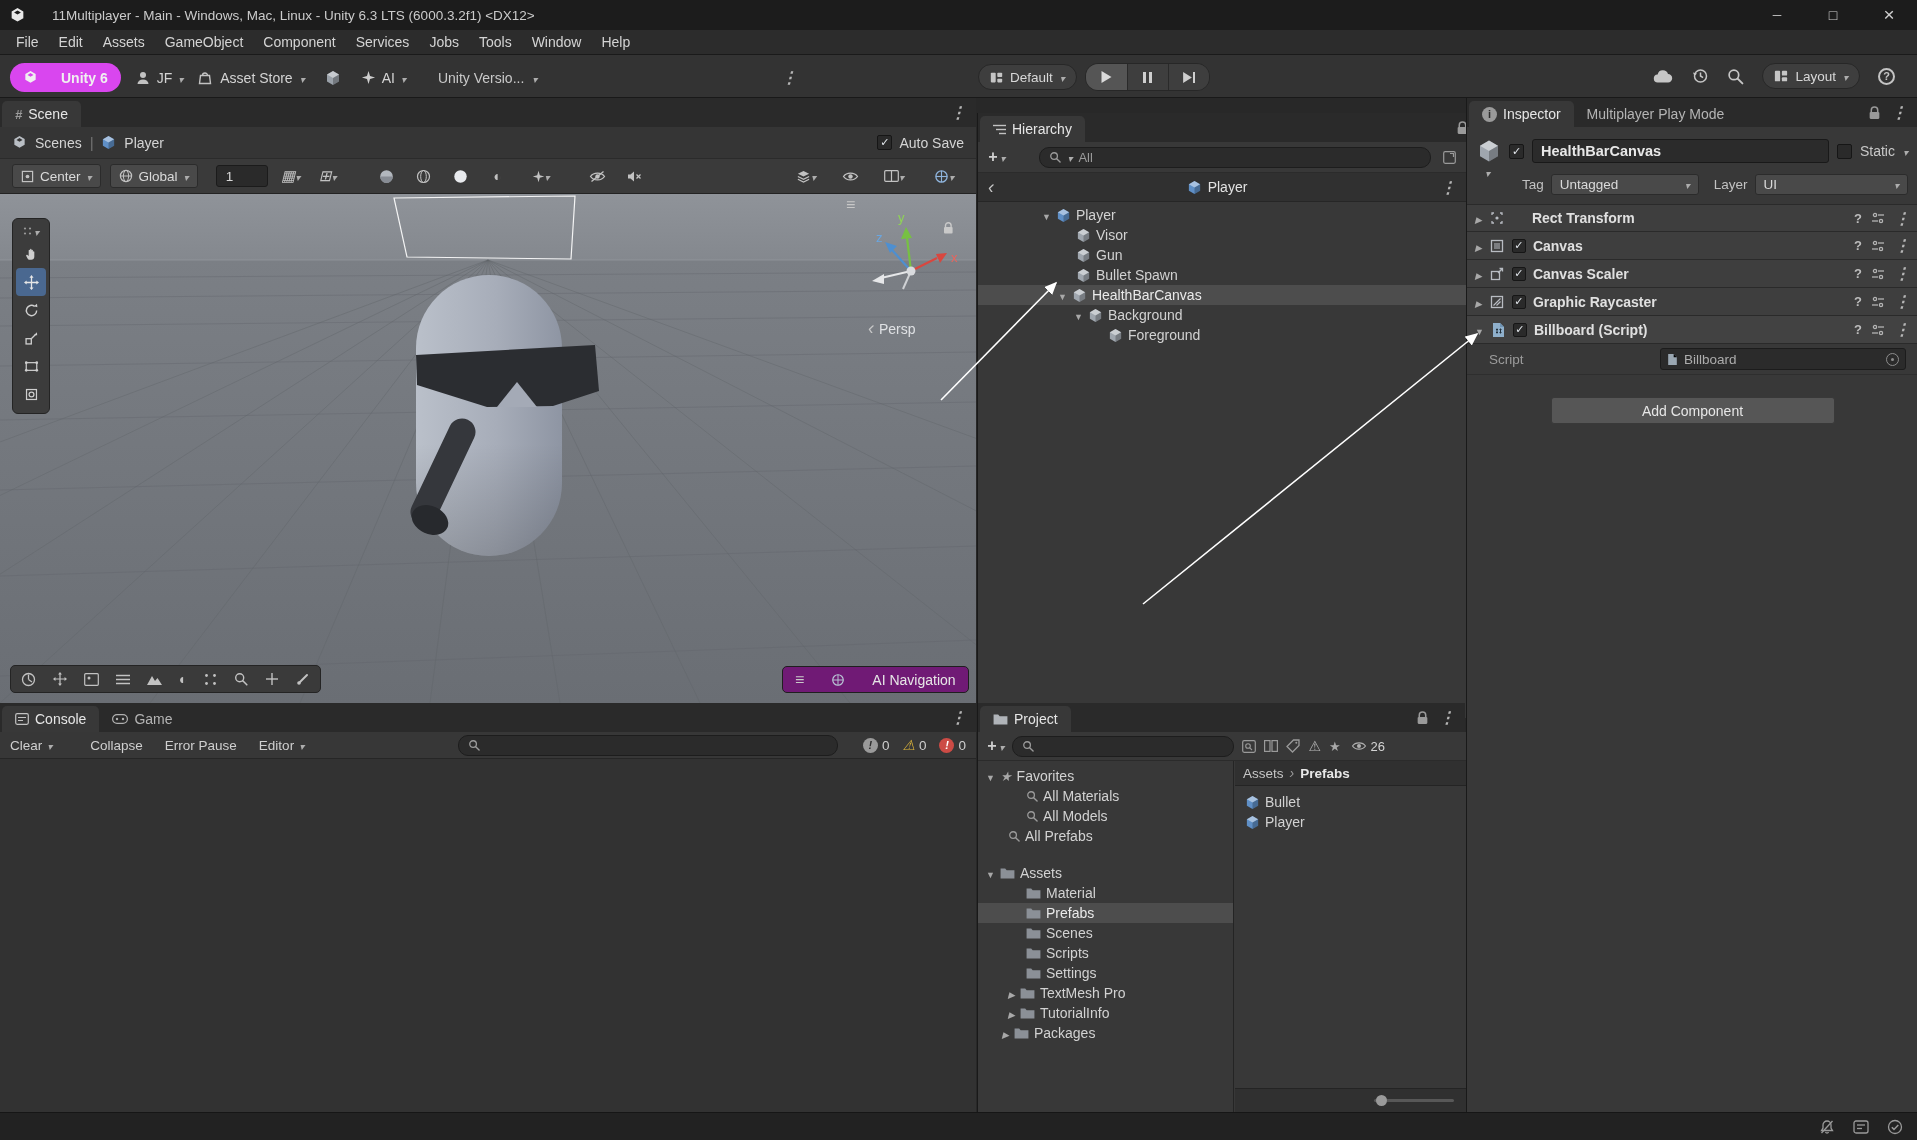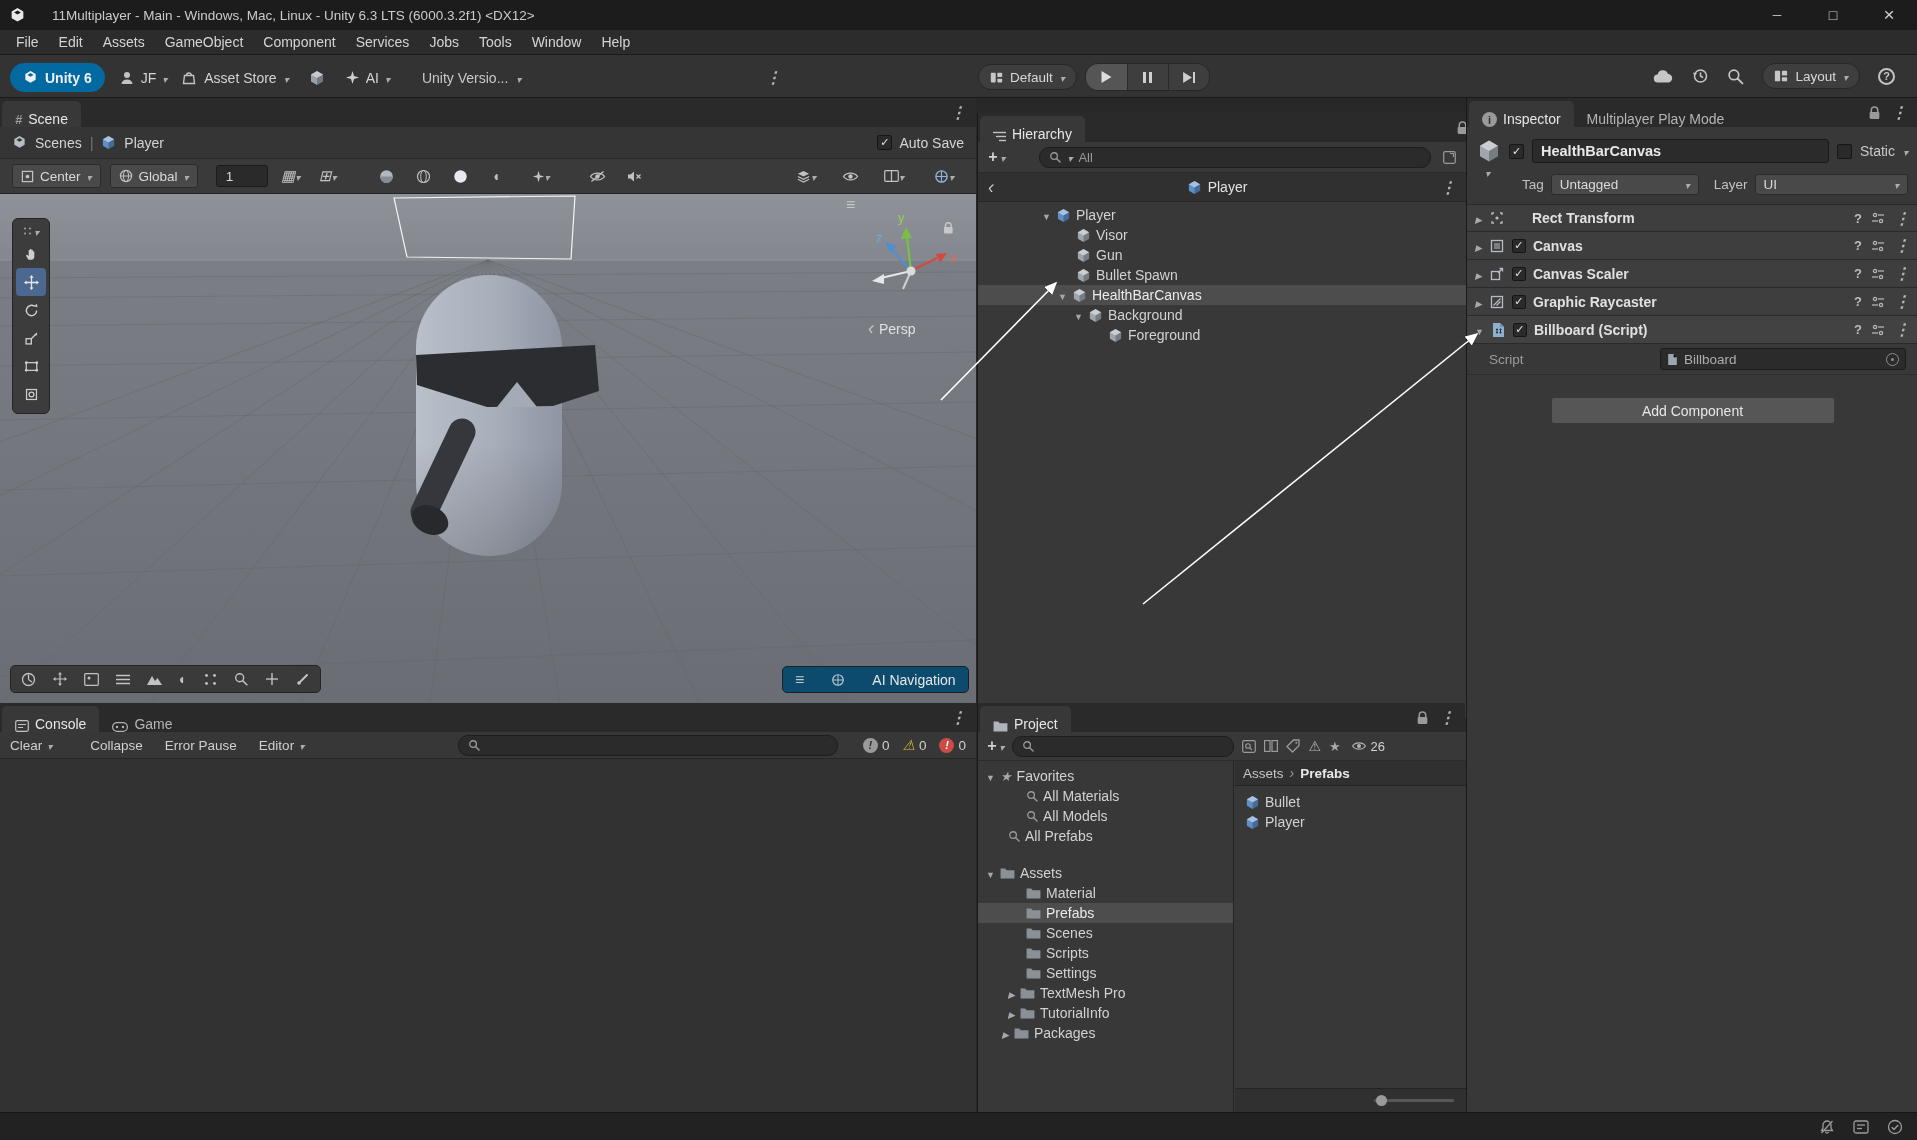--- a/index.html
+++ b/index.html
@@ -27,21 +27,21 @@
   .g-warn::before{content:"⚠";font-size:14px;color:#e2b93b}
   .g-pipe::before{content:"|";color:#777}
   .wb-min::before{content:"─";font-size:12px}
   .wb-max::before{content:"□";font-size:14px}
   .wb-close::before{content:"×";font-size:19px}
 
   .cb{width:15px;height:15px;background:#2a2a2a;border:1px solid #161616;border-radius:2px;display:inline-flex;align-items:center;justify-content:center;flex:none}
   .cb.on::after{content:"✓";font-size:11px;color:#e4e9ee}
 
   .tabbar{position:absolute;left:0;right:0;top:0;height:29px;background:#2a2a2a;display:flex;align-items:stretch;padding-left:2px}
-  .tab{display:flex;align-items:flex-end;gap:6px;padding:0 13px;font-size:14px;color:#b4b4b4;border-radius:5px 5px 0 0;margin-top:3px}
+  .tab{display:flex;align-items:center;gap:6px;padding:0 13px;font-size:14px;color:#b4b4b4;border-radius:5px 5px 0 0;margin-top:3px}
   .tab.active{background:#383838;color:#e6e6e6}
   .tabbar .corner{margin-left:auto;display:flex;align-items:center;gap:10px;padding-right:10px}
 
   .search{background:#2b2b2b;border:1px solid #1d1d1d;border-radius:10px;height:21px;display:flex;align-items:center;gap:6px;padding:0 9px;color:#9a9a9a;font-size:13px}
   .dd{background:#494949;border:1px solid #2b2b2b;border-radius:3px;height:24px;display:inline-flex;align-items:center;gap:6px;padding:0 8px;font-size:13.5px;color:#dadada}
   .pill{background:#3e3e3e;border:1px solid #272727;border-radius:13px;height:26px;display:inline-flex;align-items:center;gap:7px;padding:0 11px;font-size:13.5px;color:#d8d8d8}
   .numfield{background:#2a2a2a;border:1px solid #1b1b1b;border-radius:3px;height:22px;width:52px;display:inline-flex;align-items:center;padding:0 9px;color:#d8d8d8;font-size:13.5px}
   .tbico{width:28px;height:24px;display:inline-flex;align-items:center;justify-content:center;border-radius:3px;flex:none}
 
   .trow{display:flex;align-items:center;height:20px;font-size:14px;color:#d2d2d2;gap:5px}
@@ -94,21 +94,21 @@
     <span style="padding:0 10px">Component</span>
     <span style="padding:0 10px">Services</span>
     <span style="padding:0 10px">Jobs</span>
     <span style="padding:0 10px">Tools</span>
     <span style="padding:0 10px">Window</span>
     <span style="padding:0 10px">Help</span>
   </div>
 
   <div class="abs" id="maintoolbar" style="left:0;top:55px;width:1917px;height:43px;background:#333333;border-bottom:1px solid #191919">
     <div class="abs flex" style="left:10px;top:8px;gap:14px">
-      <div class="flex" style="background:#0369a1;border-radius:15px;height:29px;padding:0 13px;gap:7px">
+      <div class="flex" style="background:#d946ef;border-radius:15px;height:29px;padding:0 13px;gap:23px">
         <span class="ic">
           <svg width="15" height="15" viewBox="0 0 16 16">
               <path fill="#f0f0f0" d="M8 1l5.5 3.2v6.3L8 13.7 2.5 10.5V4.2Z M8 3.3 4.8 5.2 8 7.1l3.2-1.9Z" fill-rule="evenodd"></path>
             </svg>
         </span>
         <b style="color:#f0f0f0;font-size:14px">Unity 6</b>
       </div>
       <div class="flex" style="gap:6px">
         <span class="ic">
           <svg width="16" height="16" viewBox="0 0 16 16">
@@ -532,21 +532,21 @@
             </svg>
           </span>
         <span class="ic">
             <svg width="14" height="14" viewBox="0 0 14 14">
               <line x1="3" y1="11" x2="11" y2="3" stroke="#c2c2c2" stroke-width="2" stroke-linecap="round"></line>
               <circle cx="3" cy="11" r="1.8" fill="#c2c2c2"></circle>
             </svg>
           </span>
       </div>
 
-      <div class="abs flex" id="ai-pill" style="left:782px;top:472px;height:27px;background:#0c4a6e;border:1px solid #1f1f1f;border-radius:5px;padding:0 12px;gap:27px">
+      <div class="abs flex" id="ai-pill" style="left:782px;top:472px;height:27px;background:#701a75;border:1px solid #1f1f1f;border-radius:5px;padding:0 12px;gap:27px">
         <i class="g-menu"></i>
         <svg width="14" height="14" viewBox="0 0 16 16">
             <circle cx="8" cy="8" r="6" fill="none" stroke="#b9c6d6" stroke-width="1.4"></circle>
             <path d="M8 2v12M2 8h12" stroke="#b9c6d6" stroke-width="1.1"></path>
           </svg>
         <span style="color:#e6e6e6">AI Navigation</span>
       </div>
     </div>
   </div>
 

